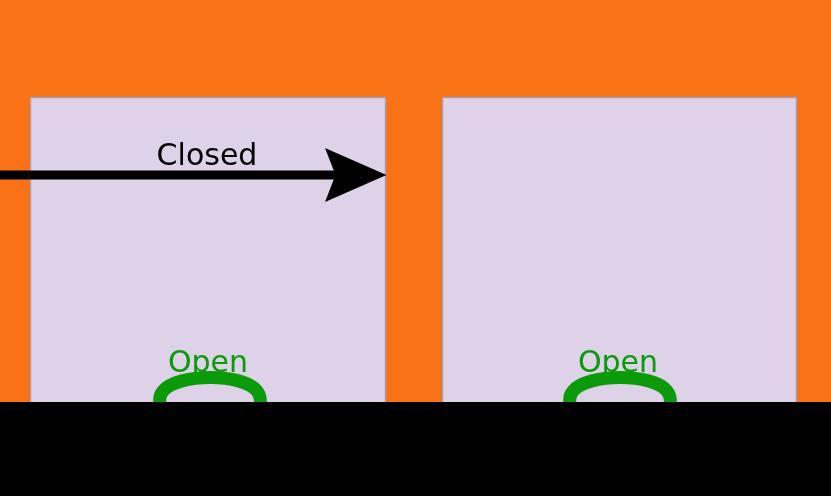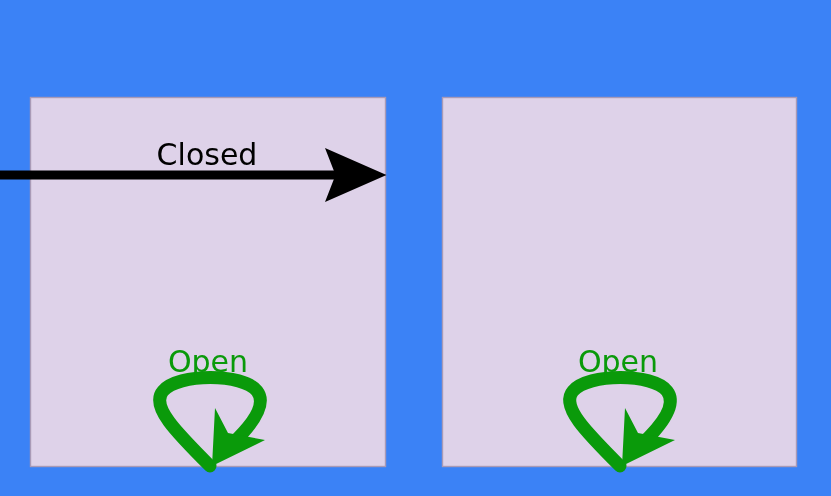--- a/index.html
+++ b/index.html
@@ -7,22 +7,22 @@
     margin: 0;
     padding: 0;
     background: #000000;
   }
   body {
     font-family: "DejaVu Sans", "Liberation Sans", sans-serif;
   }
   #stage {
     position: relative;
     width: 831px;
-    height: 496px;
-    background: #3b82f6;
+    height: 402px;
+    background: #f97316;
     overflow: hidden;
   }
   #stage svg {
     display: block;
     position: absolute;
     left: 0;
     top: 0;
   }
   .state-box-rect {
     stroke-width: 1.4;

